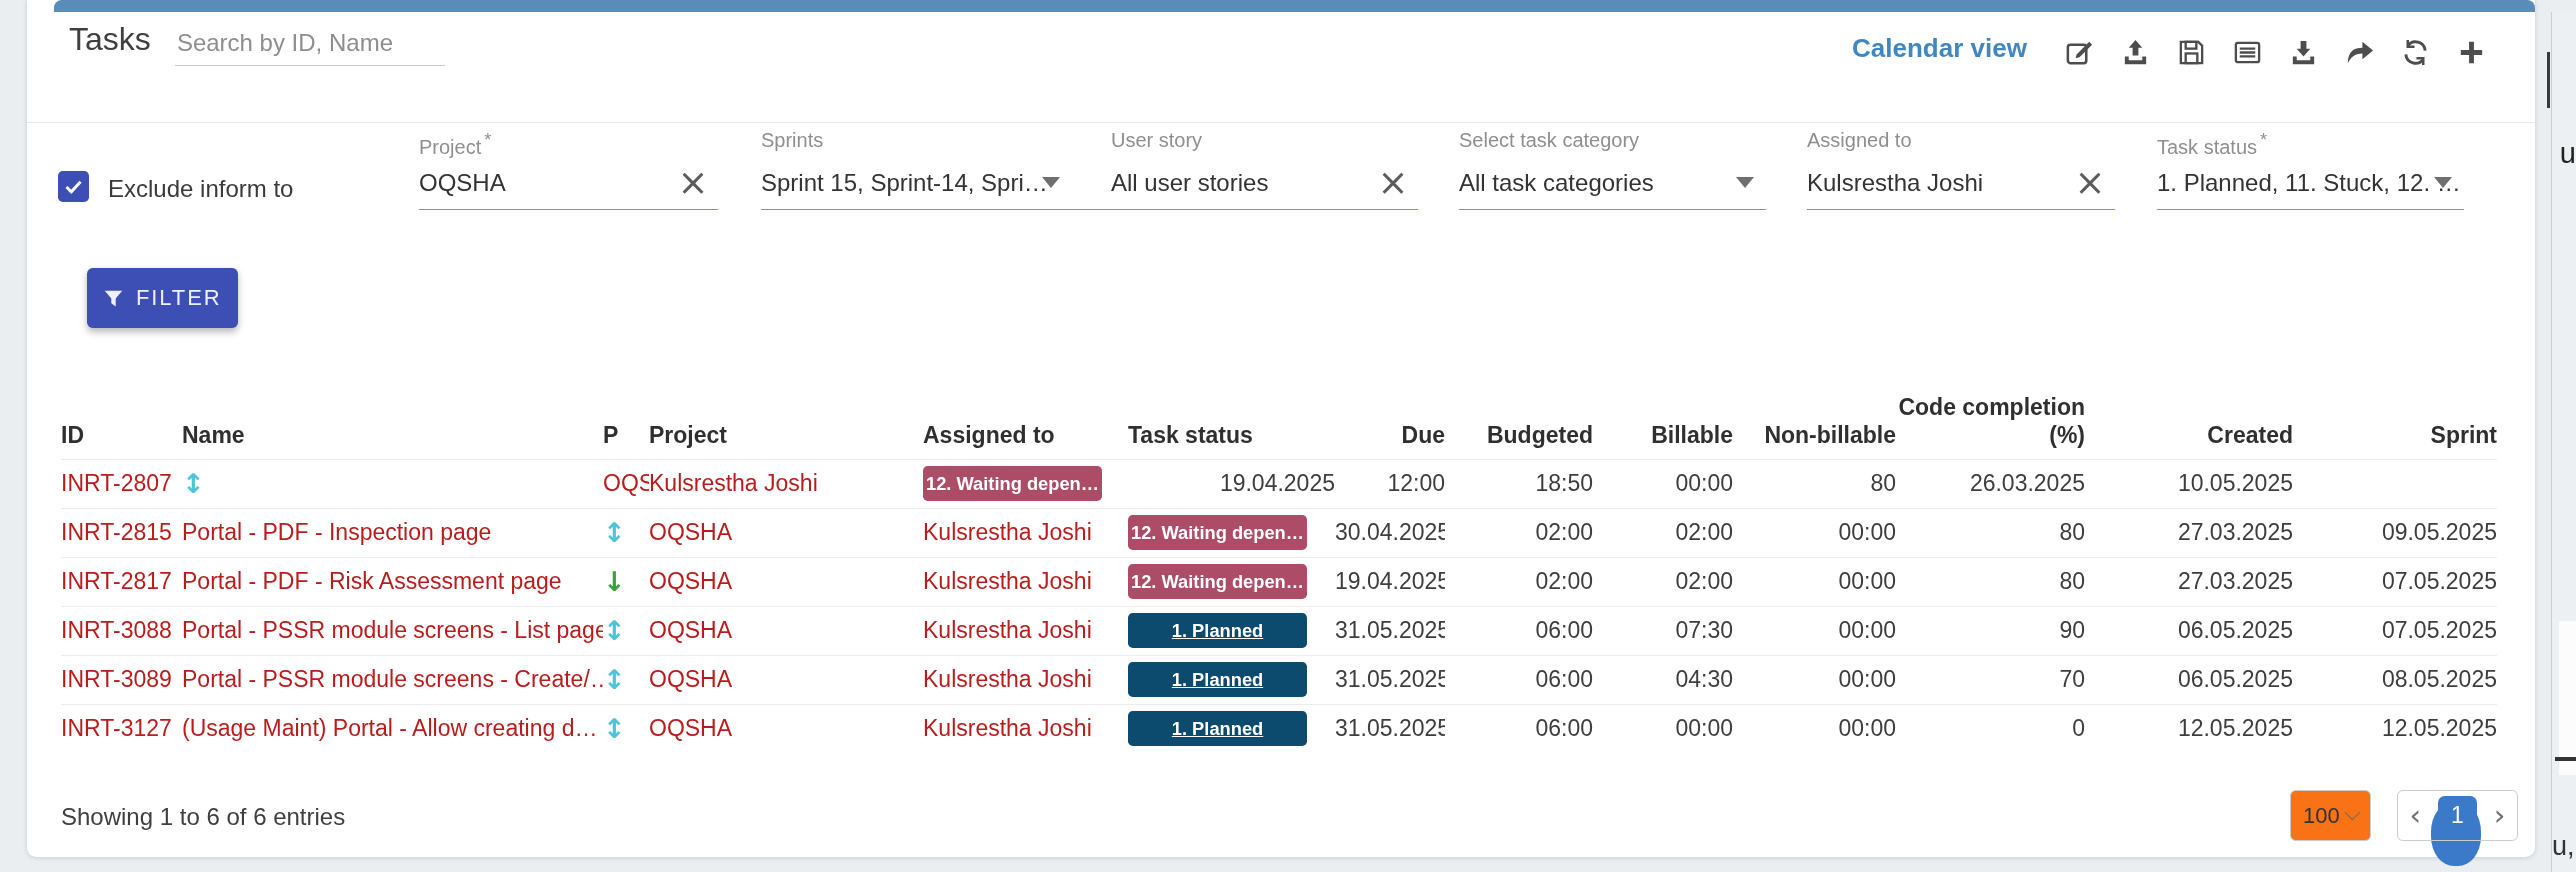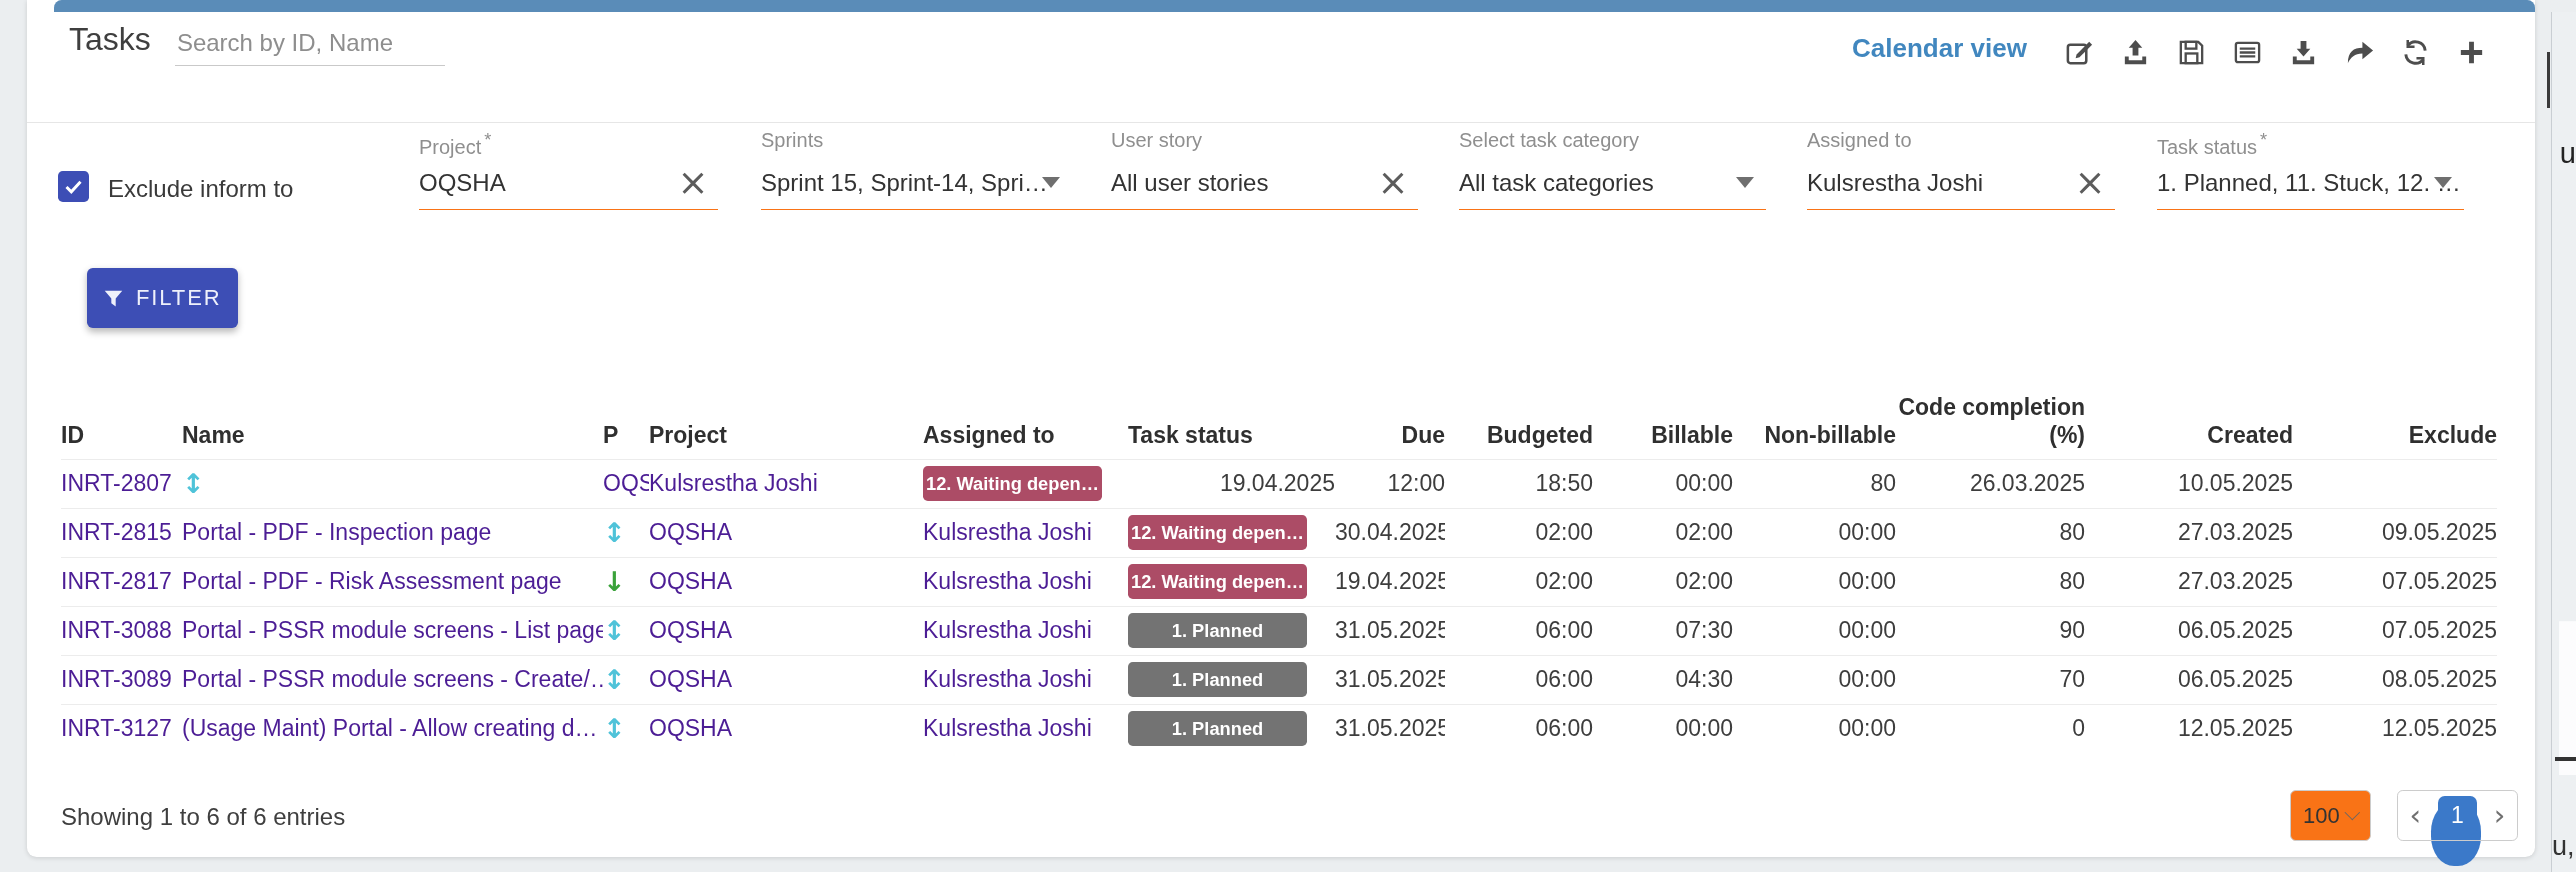--- a/index.html
+++ b/index.html
@@ -59,28 +59,28 @@
   
   .table { position:absolute; left:61px; top:393px; width:2436px; z-index:3; }
   .cols { display:grid;
     grid-template-columns:121px 421px 46px 274px 205px 207px 110px 148px 140px 163px 189px 208px 204px; }
   .thead { align-items:end; padding-bottom:9.6px; }
   .hc { font-size:23px; font-weight:bold; color:#2f2f2f; line-height:28px; }
   .hc.num { text-align:right; }
   .trow { height:49px; border-top:1px solid #ececec; align-items:center; }
   .cell { font-size:23px; white-space:nowrap; overflow:hidden; }
   .cell.num { text-align:right; color:#3d3d3d; }
-  .link { color:#4c1d95; cursor:pointer; }
+  .link { color:#b91c1c; cursor:pointer; }
   .glyph { font-family:"DejaVu Sans",sans-serif; font-size:27px; font-weight:bold; }
   .up-down-arrow { color:#4fc3d9; }
   .down-arrow { color:#3aa23a; }
   .badge { display:block; width:179px; height:35px; line-height:35px; border-radius:4.8px;
     color:#fff; font-size:18.3px; font-weight:bold; text-align:center; }
   .badge.waiting { background:#ac4c66; }
-  .badge.planned { background:#737373; }
+  .badge.planned { background:#0c4a6e;text-decoration:underline; }
 
   
   .summary { position:absolute; left:61px; top:803px; font-size:24px; color:#3f3f3f; z-index:3; }
   .pagesize { position:absolute; left:2290px; top:790px; width:81px; height:51px; border:1px solid #ccc;
     border-radius:5.8px; z-index:3; display:flex; align-items:center; justify-content:center; gap:7.7px;
     cursor:pointer; background:#f97316; }
   .pagesize .val { font-size:22px; color:#333; }
   .chev-down { width:10.6px; height:10.6px; border-right:1.9px solid #666; border-bottom:1.9px solid #666;
     transform:rotate(45deg); margin-top:-5.8px; }
   .pager-blob { position:absolute; left:2431px; top:802px; width:50px; height:64px;
@@ -224,21 +224,21 @@
     <div class="hc">P</div>
     <div class="hc">Project</div>
     <div class="hc">Assigned to</div>
     <div class="hc">Task status</div>
     <div class="hc num">Due</div>
     <div class="hc num">Budgeted</div>
     <div class="hc num">Billable</div>
     <div class="hc num">Non-billable</div>
     <div class="hc num">Code completion (%)</div>
     <div class="hc num">Created</div>
-    <div class="hc num">Exclude</div>
+    <div class="hc num">Sprint</div>
   </div>
   <div>
       <div class="trow cols">
     <div class="cell link">INRT-2807</div>
     <div class="cell"><span class="glyph up-down-arrow">↕</span></div>
     <div class="cell link">OQSHA</div>
     <div class="cell link">Kulsrestha Joshi</div>
     <div class="cell">
           <span class="badge waiting">12. Waiting depen…</span>
         </div>

